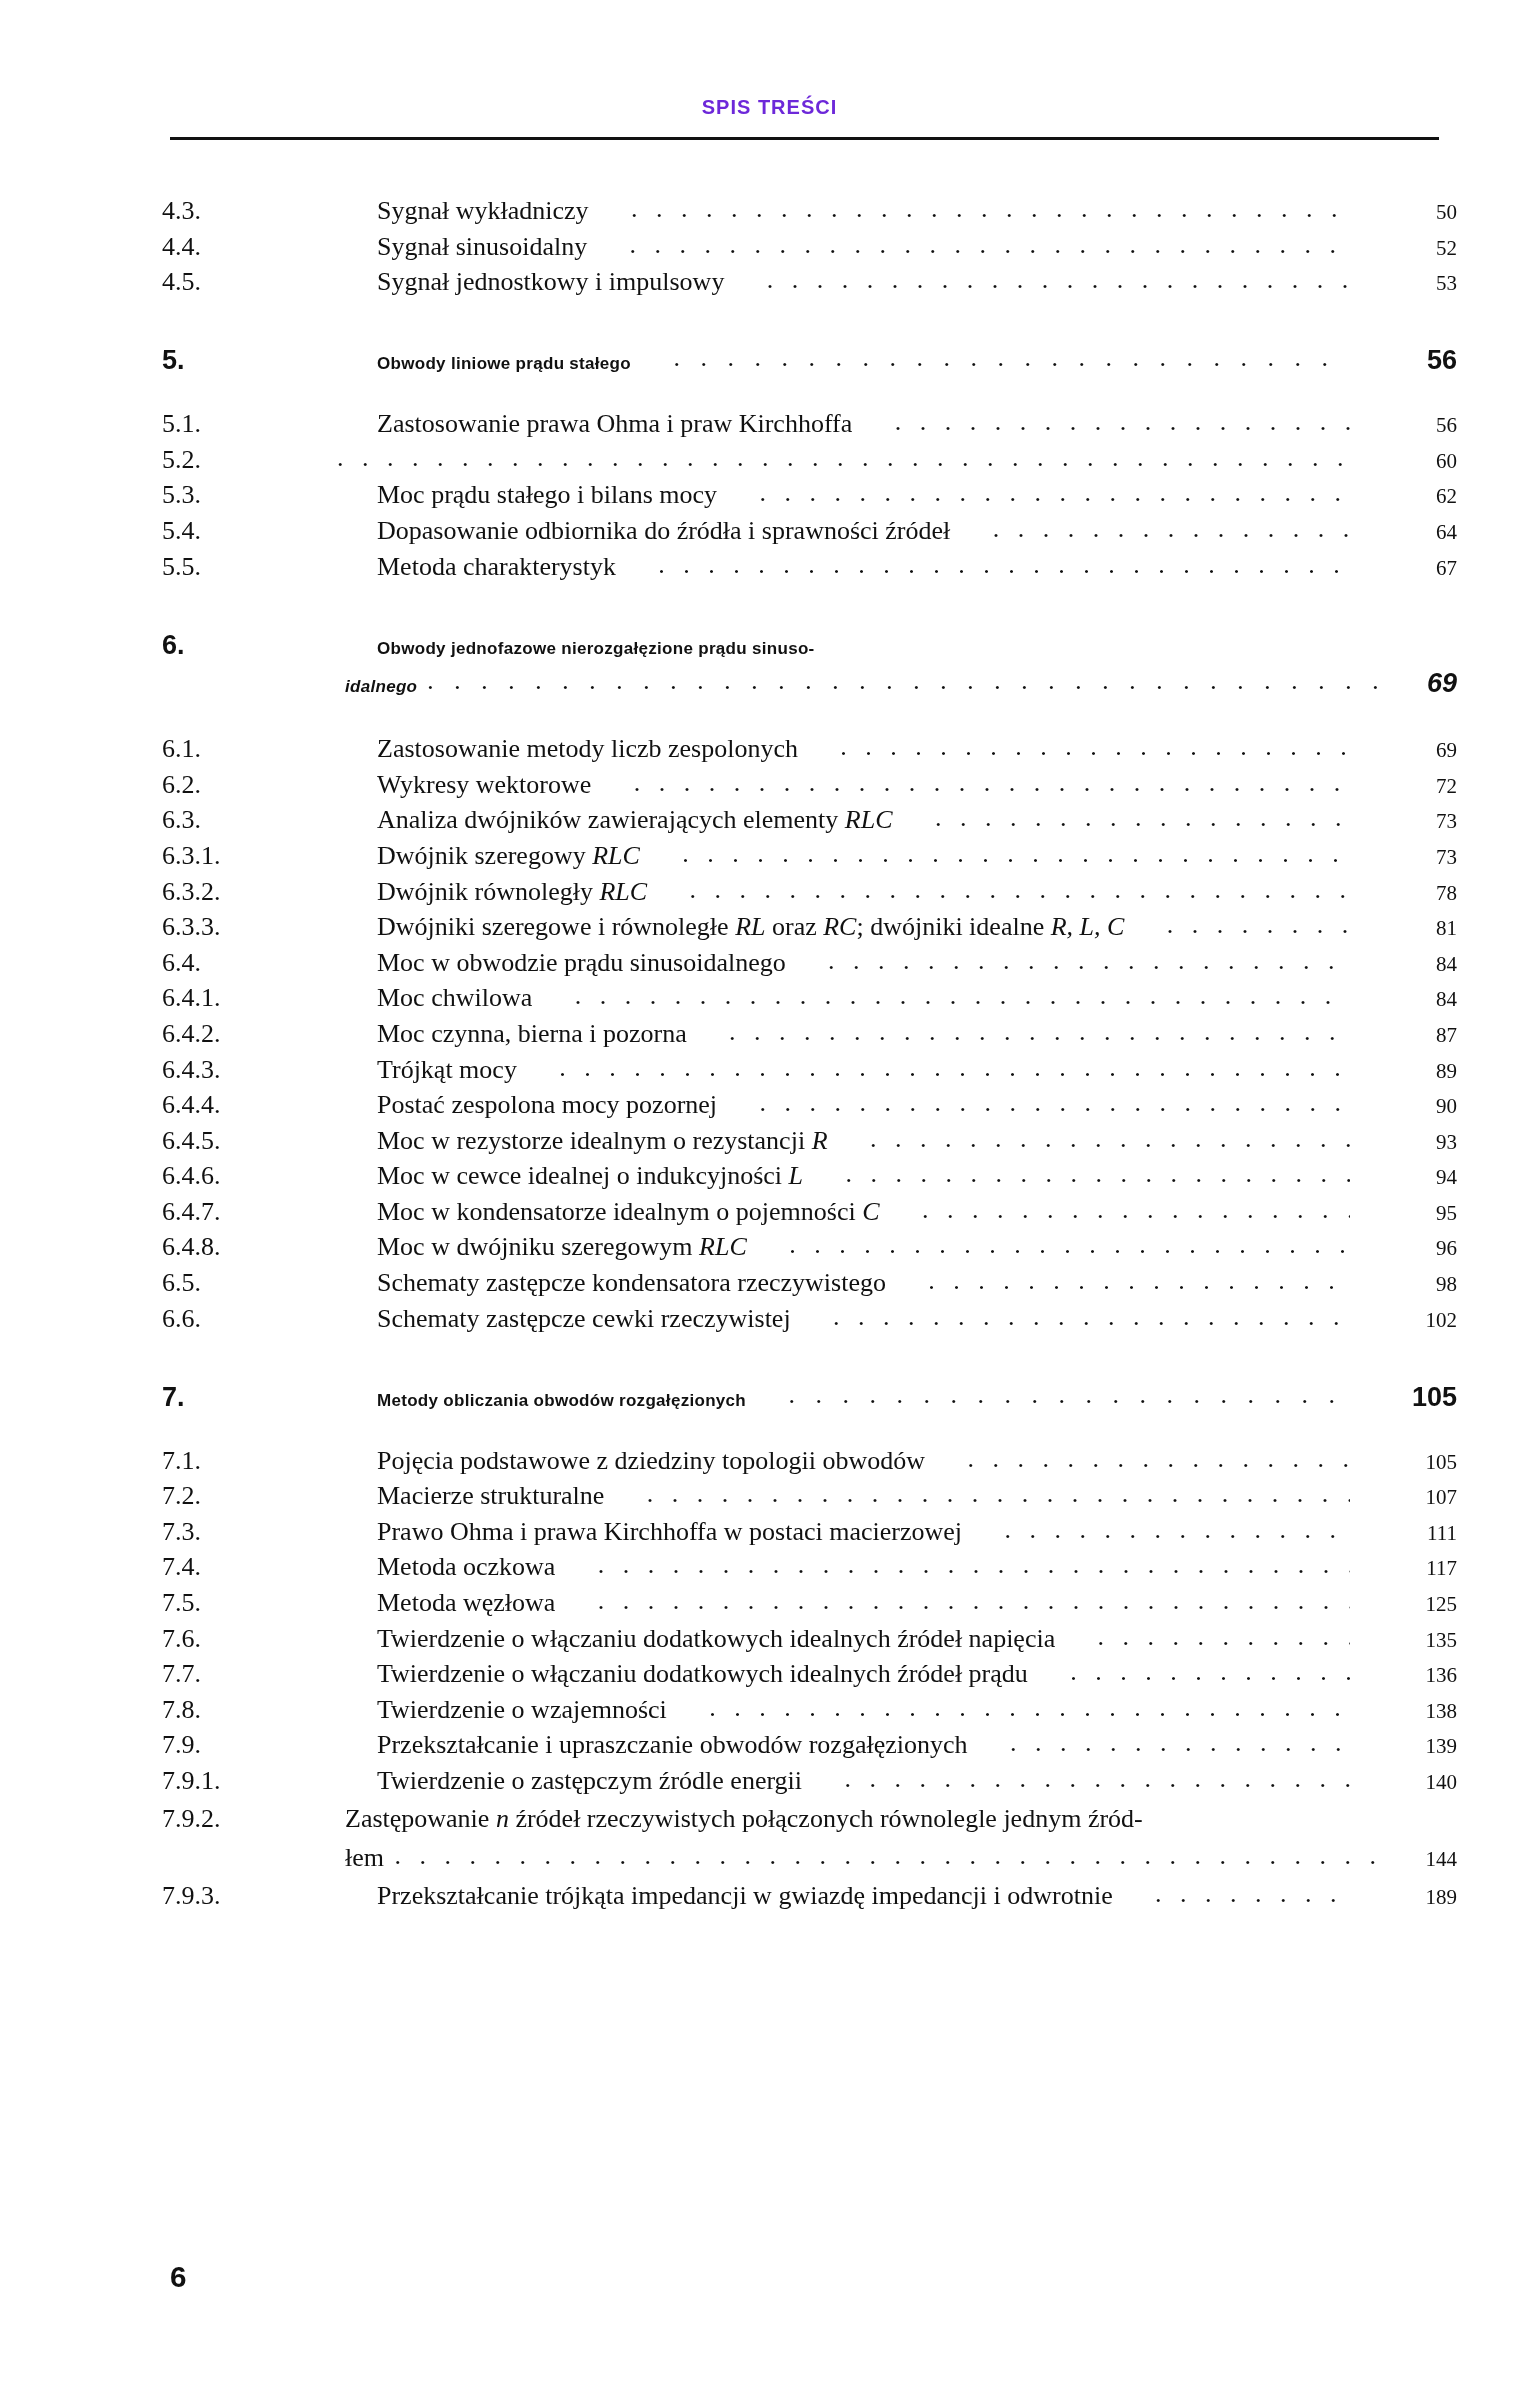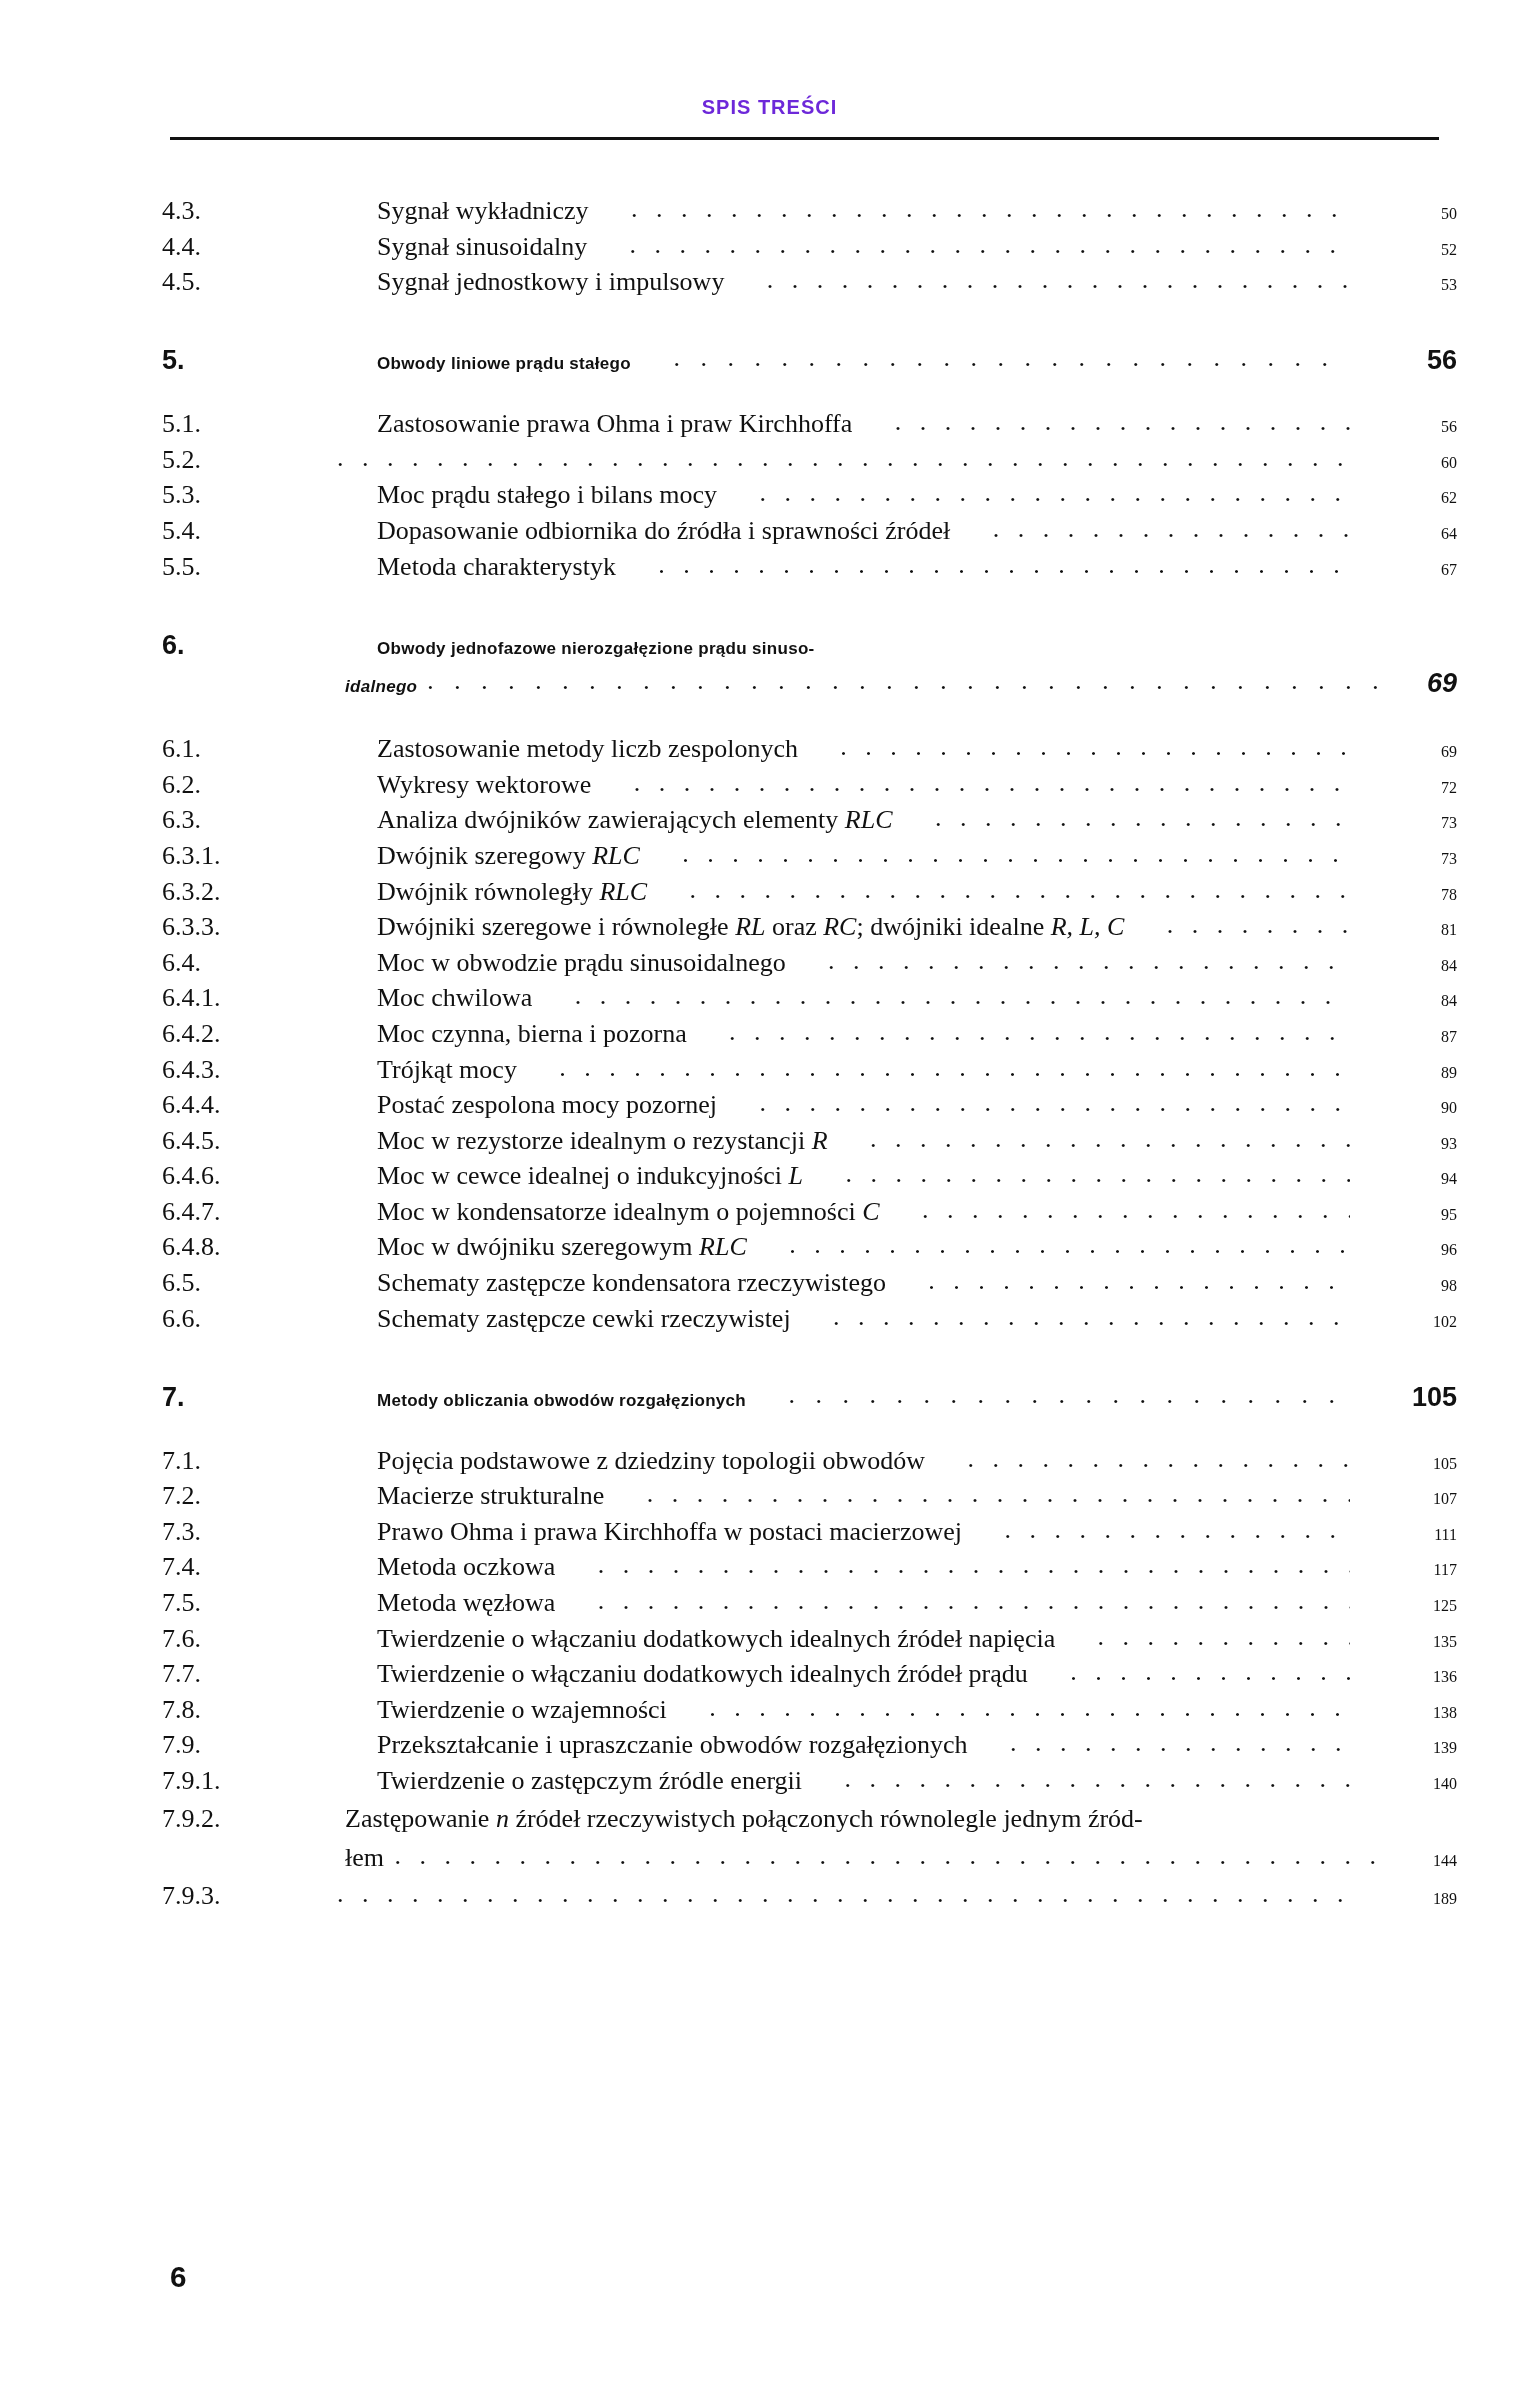--- a/index.html
+++ b/index.html
@@ -80,21 +80,21 @@
     white-space: nowrap;
     font-size: 26px;
     letter-spacing: 6px;
     color: #111111;
     transform: translateY(-1.7px);
   }
   .page-no {
     flex: 0 0 auto;
     width: 75px;
     text-align: right;
-    font-size: 16px;
+    font-size: 21px;
     white-space: nowrap;
   }
 
   
   .lvl1 .num { width: 143px; }
   .lvl1 .title { font-size: 26px; }
 
   
   .chapter {
     font-family: "Liberation Sans", sans-serif;
@@ -462,20 +462,21 @@
       <div class="cont-row">
         <span class="num"></span>
         <span class="title">łem</span>
         <span class="dots">. . . . . . . . . . . . . . . . . . . . . . . . . . . . . . . . . . . . . . . . . . . . . . . . . . . . . . . . . . . . . . . . . . . . . . . . . . . . . . . . . . . . . . . . . . .</span>
         <span class="page-no">144</span>
       </div>
       <div class="gap-row"></div>
 
       <div class="row lvl1">
         <span class="num">7.9.3.</span>
+        <span class="title">Przekształcanie trójkąta impedancji w gwiazdę impedancji i odwrotnie</span>
         <span class="dots">. . . . . . . . . . . . . . . . . . . . . . . . . . . . . . . . . . . . . . . . . . . . . . . . . . . . . . . . . . . . . . . . . . . . . . . . . . . . . . . . . . . . . . . . . . .</span>
         <span class="page-no">189</span>
       </div>
     </div>
 
   </div>
 
   <div class="folio">6</div>
 </div>
 

